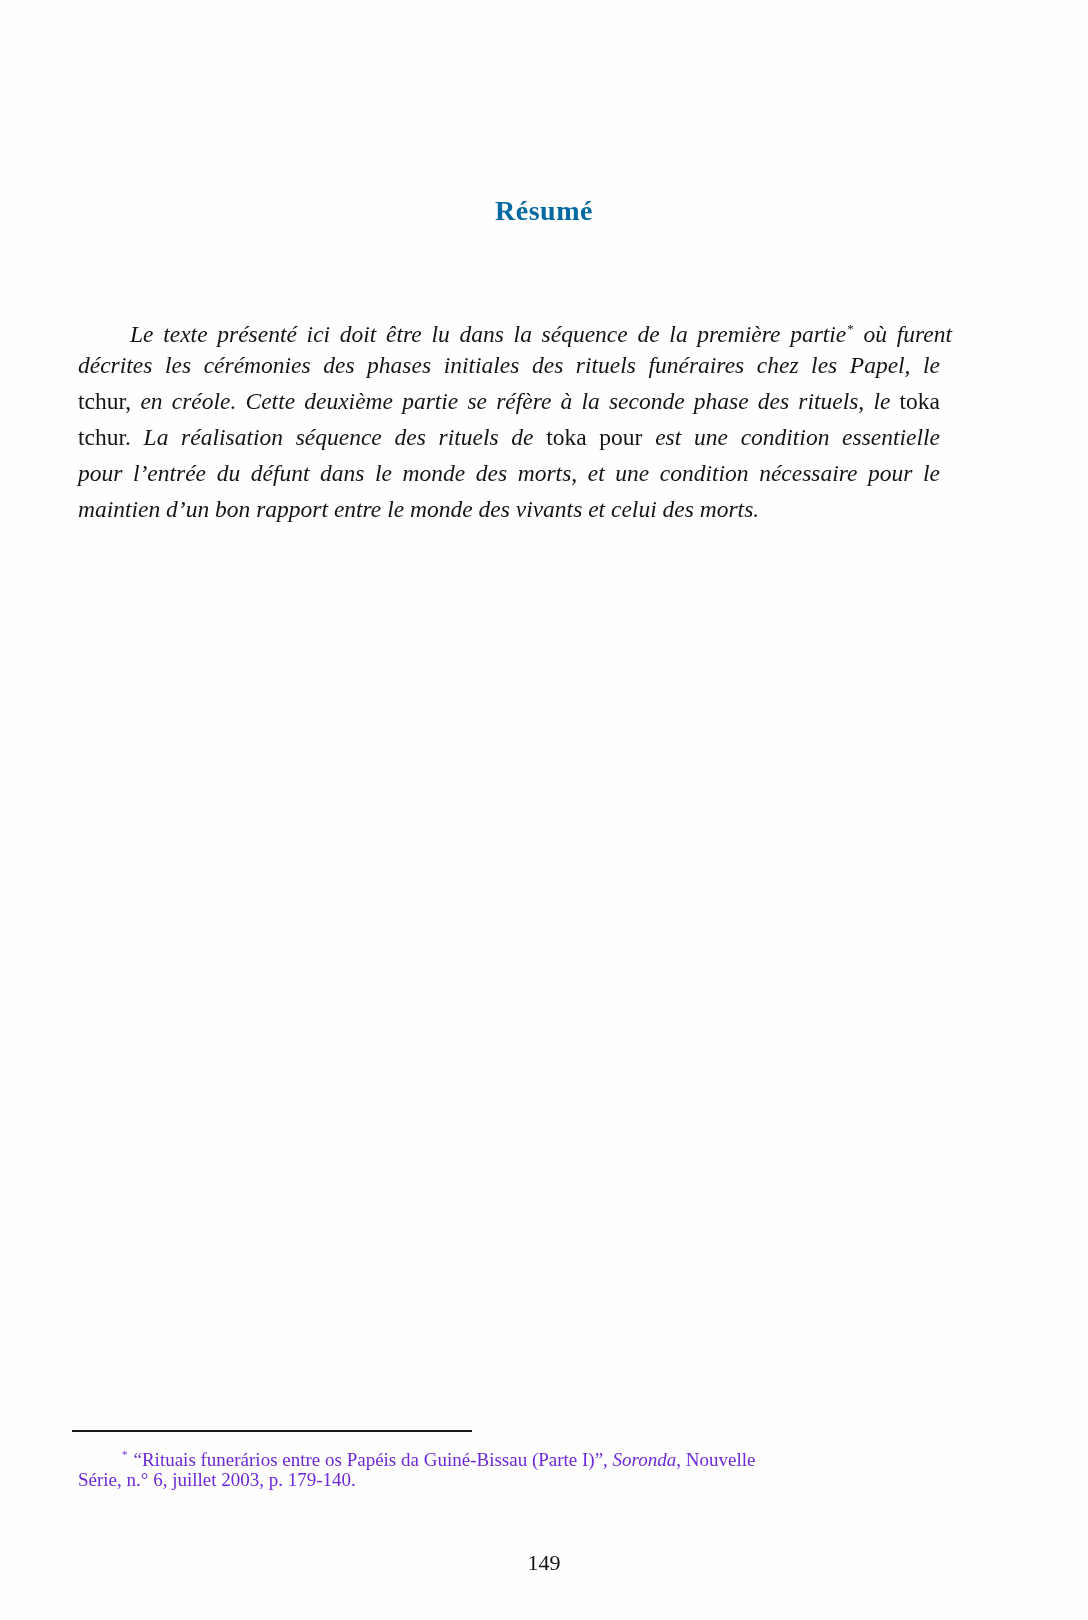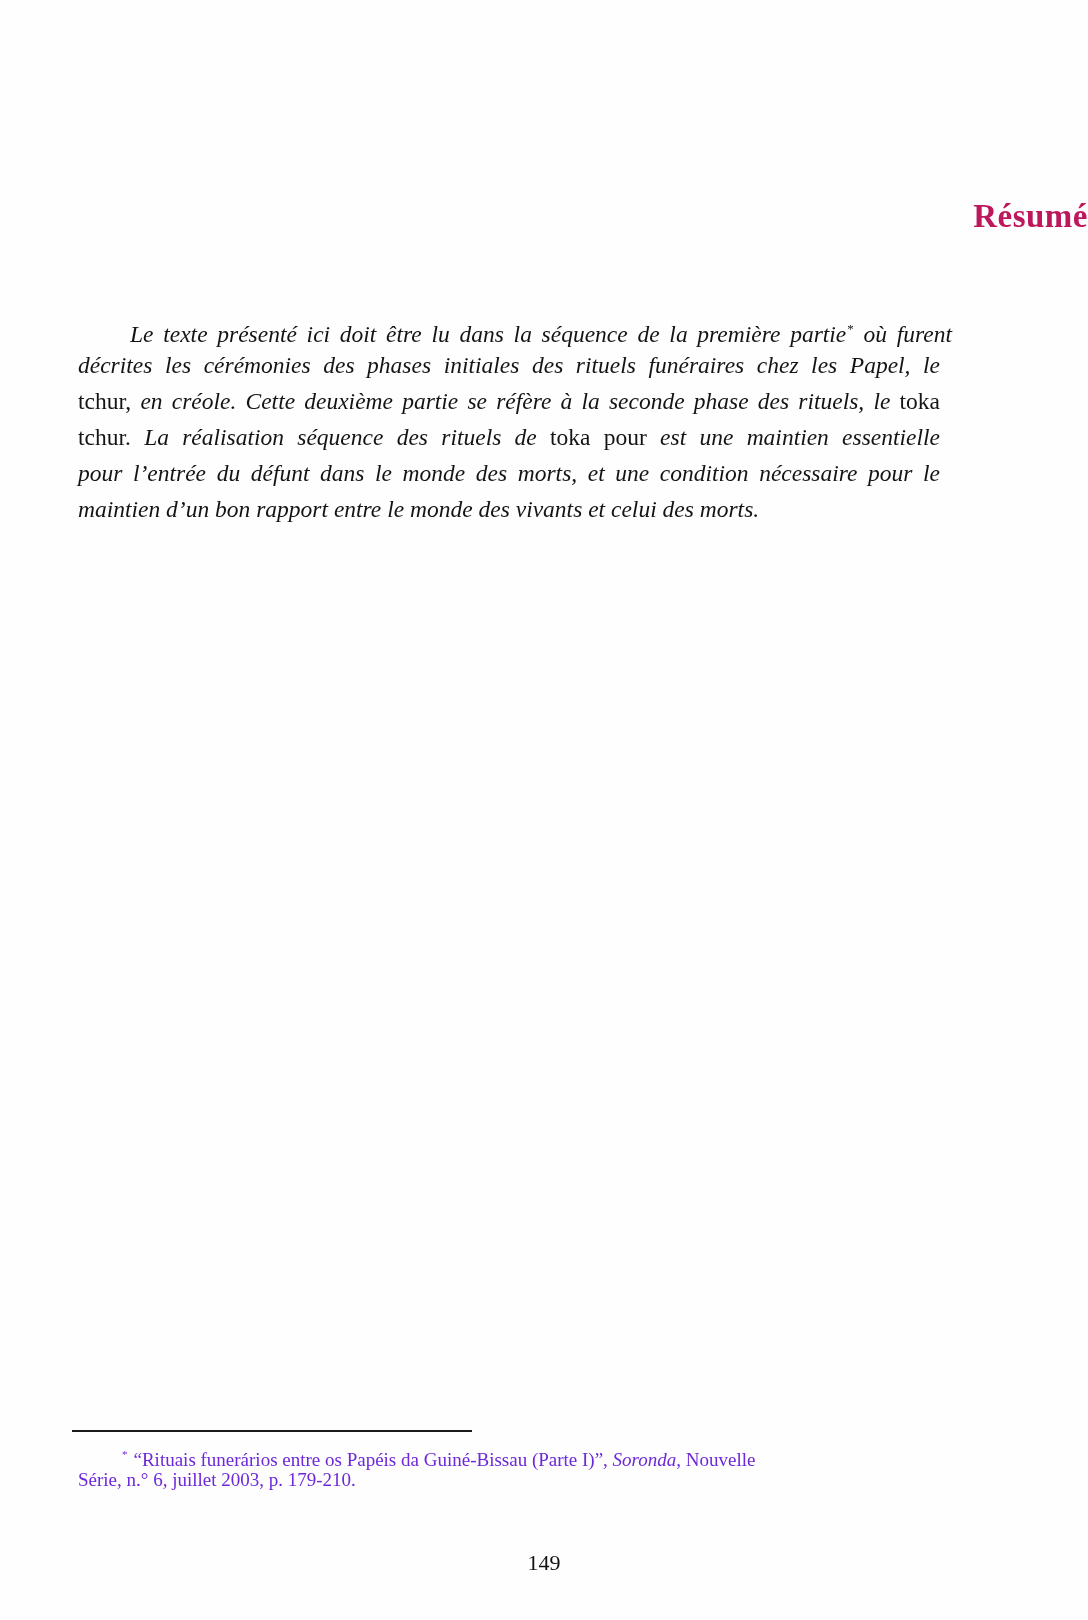--- a/index.html
+++ b/index.html
@@ -1,20 +1,20 @@
 <!DOCTYPE html>
 <html><head>
 <meta charset="utf-8">
 <style>
   html, body { margin: 0; padding: 0; background: #ffffff; }
   body { width: 1088px; height: 1620px; position: relative; overflow: hidden;
          font-family: "Liberation Serif", "DejaVu Serif", serif; color: #141414; }
   .page { position: absolute; left: 0; top: 0; width: 1088px; height: 1620px; background: #fefefe; }
-  .title { position: absolute; top: 176px; left: 0; width: 1088px; text-align: right;
-           font-size: 33px; font-weight: bold; letter-spacing: 0.5px; color: #be185d; }
+  .title { position: absolute; top: 176px; left: 0; width: 1088px; text-align: center;
+           font-size: 28px; font-weight: bold; letter-spacing: 0.5px; color: #0369a1; }
   .body-line { position: absolute; left: 78px; width: 862px; font-size: 23.5px; line-height: 30px;
                white-space: nowrap; text-align: justify; text-align-last: justify; }
   .body-line.first { left: 118px; width: 822px; }
   .body-line.last { text-align-last: left; }
   .it { font-style: italic; }
   .rm { font-style: normal; }
   sup.fnmark { font-size: 13px; vertical-align: 9px; font-style: normal; margin-left: 1px; }
   .rule { position: absolute; left: 72px; top: 1430px; width: 400px; height: 2px; background: #1a1a1a; }
   .fn-line { position: absolute; font-size: 19px; line-height: 24px; white-space: nowrap; color: #6d28d9; }
   .fn-line.l1 { left: 122px; top: 1442px; }
@@ -36,34 +36,34 @@
 
   <div class="body-line" style="top:350px;">
     <span class="it">décrites les cérémonies des phases initiales des rituels funéraires chez les Papel, le</span>
   </div>
 
   <div class="body-line" style="top:386px;">
     <span class="rm">tchur, </span><span class="it">en créole. Cette deuxième partie se réfère à la seconde phase des rituels, le </span><span class="rm">toka</span>
   </div>
 
   <div class="body-line" style="top:422px;">
-    <span class="rm">tchur. </span><span class="it">La réalisation séquence des rituels de </span><span class="rm">toka pour </span><span class="it">est une maintien essentielle</span>
+    <span class="rm">tchur. </span><span class="it">La réalisation séquence des rituels de </span><span class="rm">toka pour </span><span class="it">est une condition essentielle</span>
   </div>
 
   <div class="body-line" style="top:458px;">
     <span class="it">pour l’entrée du défunt dans le monde des morts, et une condition nécessaire pour le</span>
   </div>
 
   <div class="body-line last" style="top:494px;">
     <span class="it">maintien d’un bon rapport entre le monde des vivants et celui des morts.</span>
   </div>
 
   <div class="rule"></div>
 
   <div class="fn-line l1">
     <sup>*</sup><span>“Rituais funerários entre os Papéis da Guiné-Bissau (Parte I)”, </span><span class="it">Soronda</span><span>, Nouvelle</span>
   </div>
   <div class="fn-line l2">
-    <span>Série, n.° 6, juillet 2003, p. 179-210.</span>
+    <span>Série, n.° 6, juillet 2003, p. 179-140.</span>
   </div>
 
   <div class="page-number">149</div>
 </div>
 
 </body></html>

